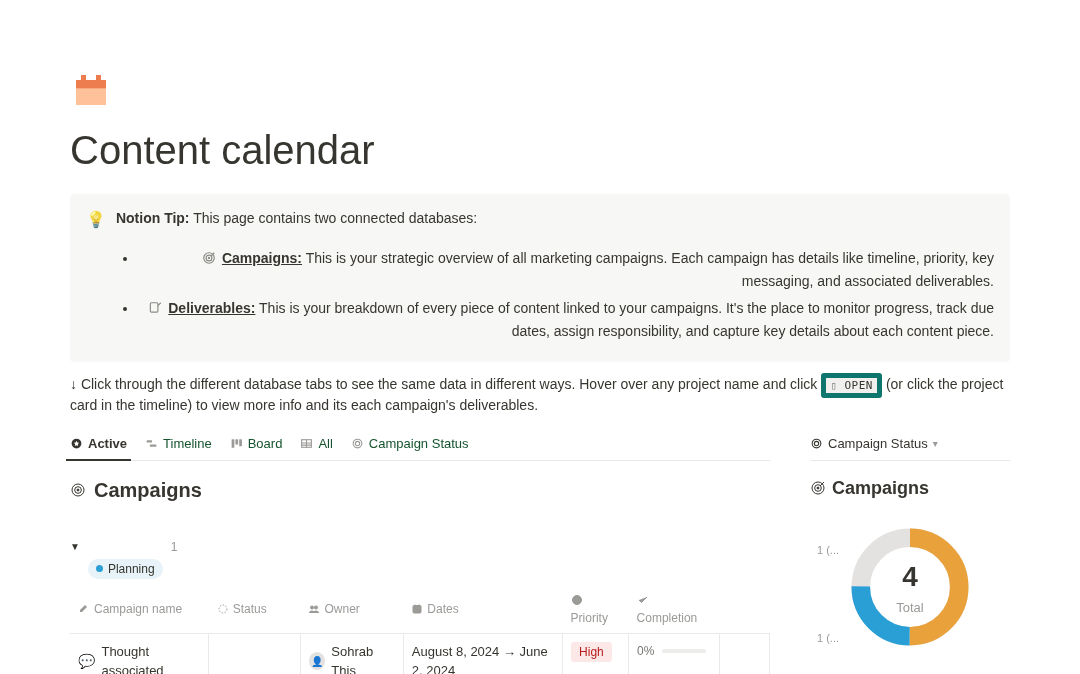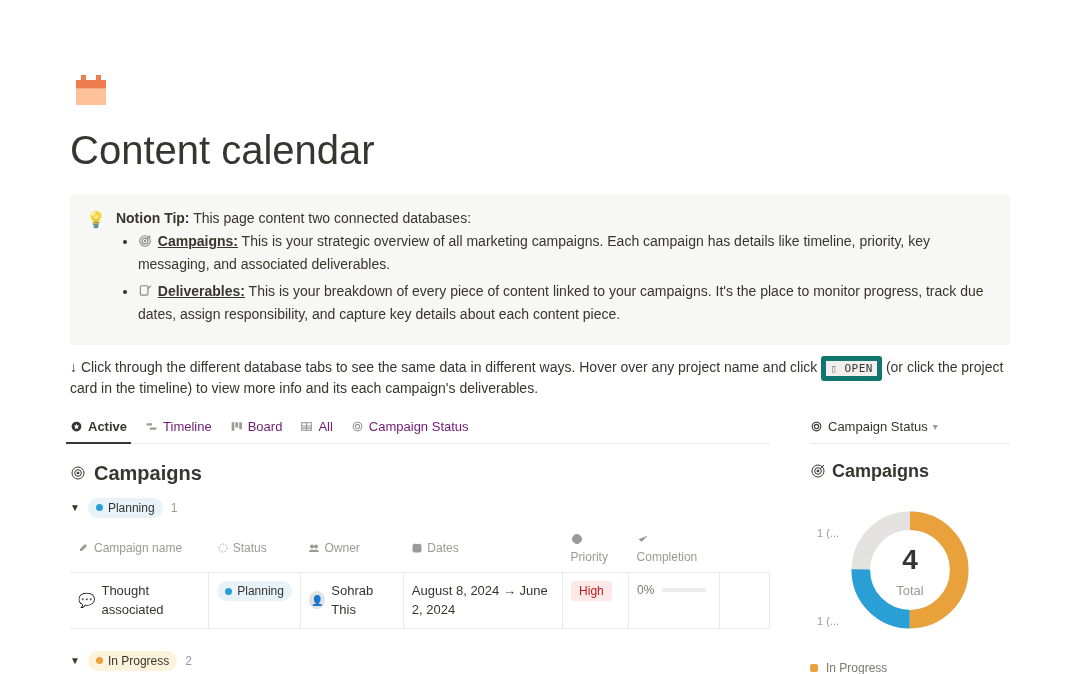--- a/index.html
+++ b/index.html
@@ -20,21 +20,21 @@
   background: #f7f7f5;
   border-radius: 4px;
   padding: 14px 16px;
   display: flex;
   gap: 10px;
   margin-bottom: 12px;
 }
 .callout .bulb { font-size: 16px; flex-shrink: 0; filter: grayscale(0.3); }
 .callout-body { flex: 1; font-size: 14px; }
 .callout-body .tip-label { font-weight: 600; }
-.callout ul { margin-top: 2px; padding-left: 22px; }
+.callout ul { margin-top: 19px; padding-left: 22px; text-align: right; }
 .callout li { margin-bottom: 6px; }
 .callout li .li-label { font-weight: 600; text-decoration: underline; }
 .li-icon { display: inline-block; vertical-align: -2px; margin-right: 2px; }
 .li-icon svg { width: 14px; height: 14px; }
 .hint-p { font-size: 14px; color: #37352f; margin-bottom: 18px; }
 .open-badge {
   font-family: ui-monospace, SFMono-Regular, Menlo, monospace;
   font-size: 11px;
   background: #f1f0ee;
   border: 5px solid #0f766e;
@@ -47,42 +47,42 @@
 .left { flex: 1; }
 .right { width: 200px; }
 .tabs {
   display: flex;
   align-items: center;
   border-bottom: 1px solid #e9e9e7;
   gap: 18px;
   font-size: 13px;
   padding-bottom: 6px;
 }
-.tab { display: flex; align-items: center; gap: 5px; color: #701a75; cursor: pointer; }
+.tab { display: flex; align-items: center; gap: 5px; color: #14532d; cursor: pointer; }
 .tab.active { color: #37352f; font-weight: 600; position: relative; }
 .tab.active::after {
   content: ""; position: absolute; bottom: -7px; left: -4px; right: -4px;
   height: 2px; background: #37352f;
 }
 .tab-icon { display: inline-flex; }
 .tab-icon svg { width: 13px; height: 13px; }
 .db-title { display: flex; align-items: center; gap: 8px; margin: 14px 0 10px; }
 .db-title .targ { display: inline-flex; }
 .db-title .targ svg { width: 16px; height: 16px; }
 .db-title h2 { font-size: 20px; font-weight: 700; }
 .group-header {
   display: flex; align-items: center; gap: 8px; font-size: 13px; margin-bottom: 6px;
 }
 .toggle-tri { font-size: 10px; color: #37352f; }
 .status-pill {
   display: inline-flex; align-items: center; gap: 5px;
   padding: 1px 8px; border-radius: 10px; font-size: 12px;
 }
 .status-pill .dot { width: 7px; height: 7px; border-radius: 50%; }
-.pill-planning { background: #e7f3f8; }
+.pill-planning { background: #e7f3f8; margin-top: 44px; }
 .pill-planning .dot { background: #2a9fd6; }
 .pill-progress { background: #fbf3db; }
 .pill-progress .dot { background: #e9a13b; }
 .group-count { color: #9b9a97; font-size: 12px; }
 table.db { width: 100%; border-collapse: collapse; font-size: 13px; margin-bottom: 22px; }
 table.db th {
   text-align: left; font-weight: 400; color: #9b9a97; font-size: 12px;
   padding: 6px 8px; border-bottom: 1px solid #e9e9e7;
 }
 table.db th .th-icon { display: inline-flex; vertical-align: -2px; margin-right: 4px; }
@@ -139,21 +139,21 @@
       <rect x="6" y="3" width="3" height="5" fill="#ed7c4f"></rect>
       <rect x="15" y="3" width="3" height="5" fill="#ed7c4f"></rect>
     </svg>
 </div>
 
 <h1 class="title">Content calendar</h1>
 
 <div class="callout">
   <div class="bulb">💡</div>
   <div class="callout-body">
-    <span class="tip-label">Notion Tip:</span><span> This page content two connected databases:</span>
+    <span class="tip-label">Notion Tip:</span><span> This page contains two connected databases:</span>
     <ul>
       <li>
         <span class="li-icon"><svg viewBox="0 0 24 24" fill="none" stroke="#8a8a86" stroke-width="2">
               <circle cx="12" cy="12" r="9"></circle>
               <circle cx="12" cy="12" r="5"></circle>
               <circle cx="12" cy="12" r="1"></circle>
               <path d="M15 9 L21 3"></path>
             </svg></span>
         <span class="li-label">Campaigns:</span><span> This is your strategic overview of all marketing campaigns. Each campaign has details like timeline, priority, key messaging, and associated deliverables.</span>
       </li>

